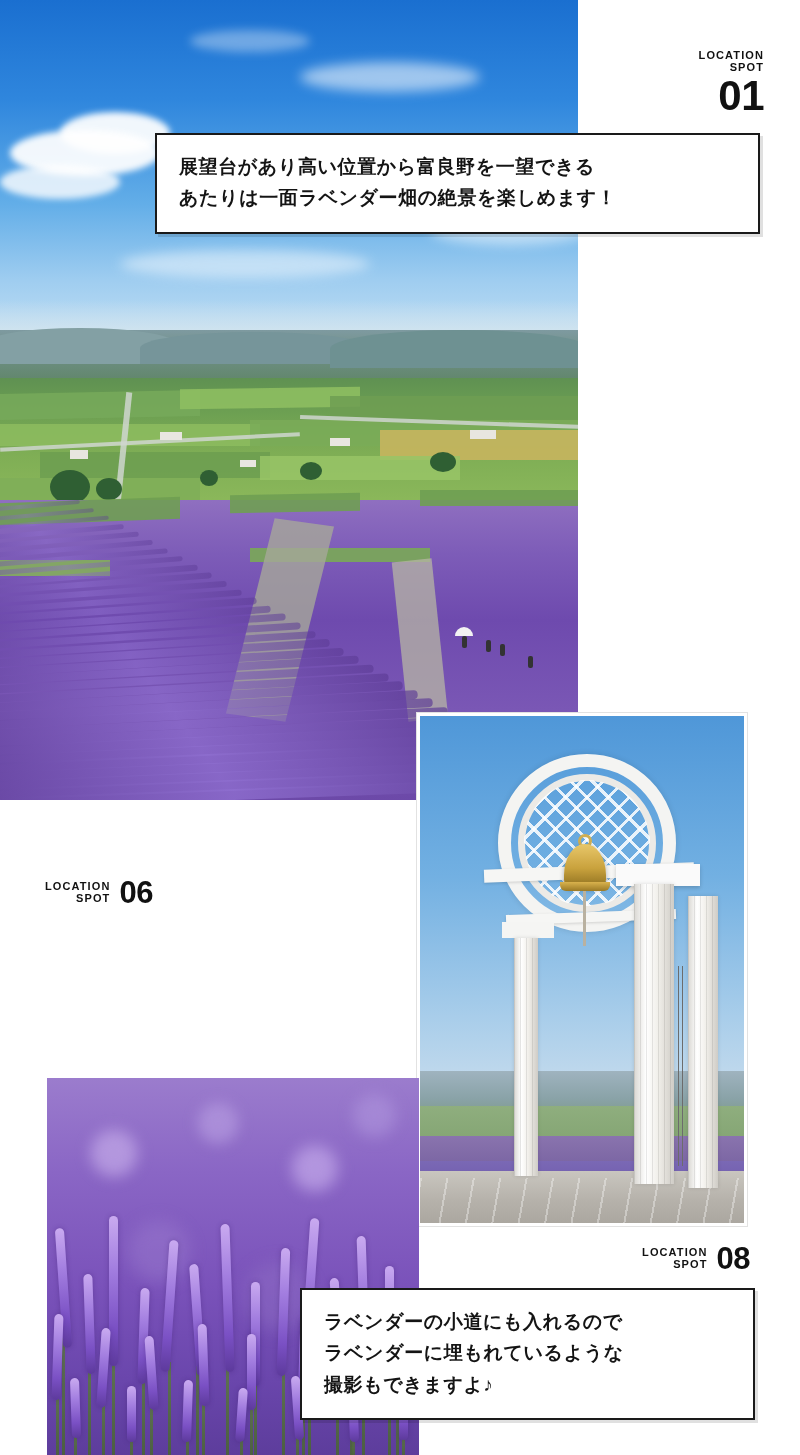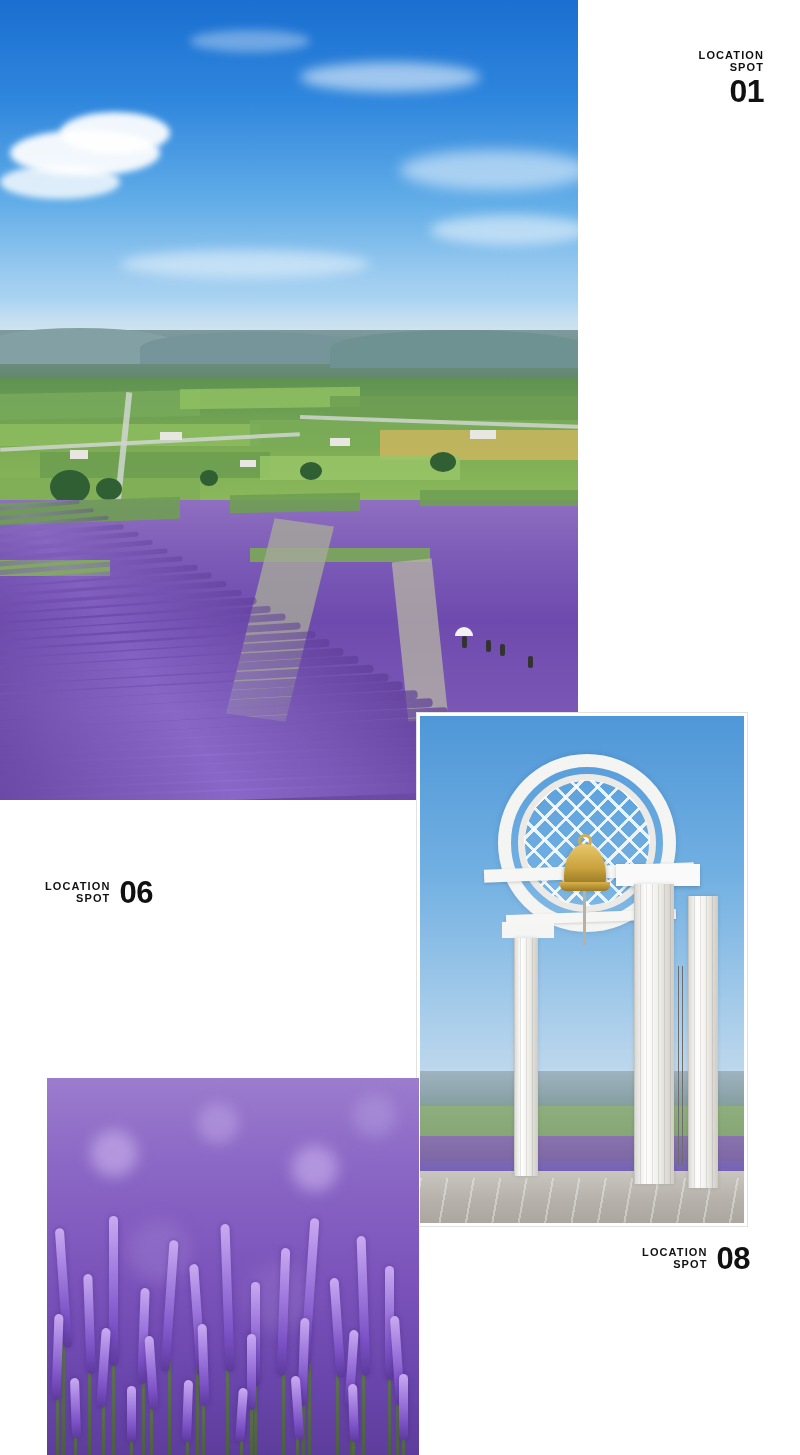--- a/index.html
+++ b/index.html
@@ -261,21 +261,21 @@
   .loc-words { line-height:1.05; text-align:right; }
   .loc-l1, .loc-l2 {
     font-family:"Liberation Sans", sans-serif;
     font-weight:bold; font-size:11px; letter-spacing:1.1px;
   }
   .loc-num {
     font-family:"Liberation Sans", sans-serif;
     font-weight:bold; font-size:31px; letter-spacing:-.5px; line-height:1;
   }
   #loc1 { right:36px; top:50px; flex-direction:column; align-items:flex-end; gap:2px;}
-  #loc1 .loc-num { font-size:32px; }
+  #loc1 .loc-num { font-size:42px; }
   #loc2 { left:45px; top:877px; }
   #loc3 { right:50px; top:1243px; }
 
   
   .caption {
     position:absolute;
     background:#ffffff;
     border:2px solid #1a1a1a;
     box-shadow: 3px 3px 0 rgba(0,0,0,.12);
     padding:16px 20px 18px 22px;
@@ -389,20 +389,22 @@
   </div>
 
   <div class="loc" id="loc1">
     <div class="loc-words">
       <div class="loc-l1">LOCATION</div>
       <div class="loc-l2">SPOT</div>
     </div>
     <div class="loc-num">01</div>
   </div>
 
+  <div class="caption" id="cap1">展望台があり高い位置から富良野を一望できる
+あたりは一面ラベンダー畑の絶景を楽しめます！</div>
 
   <div class="photo2">
     <div class="p2-sky"></div>
     <div class="p2-far"></div>
     <div class="p2-town"></div>
     <div class="p2-lav"></div>
     <div class="p2-ground"></div>
     <div class="p2-paving"></div>
 
     <div class="arch-outer"></div>
@@ -505,14 +507,17 @@
   </div>
 
   <div class="loc" id="loc3">
     <div class="loc-words">
       <div class="loc-l1">LOCATION</div>
       <div class="loc-l2">SPOT</div>
     </div>
     <div class="loc-num">08</div>
   </div>
 
+  <div class="caption" id="cap3">ラベンダーの小道にも入れるので
+ラベンダーに埋もれているような
+撮影もできますよ♪</div>
 
 </div>
 
 </body></html>

